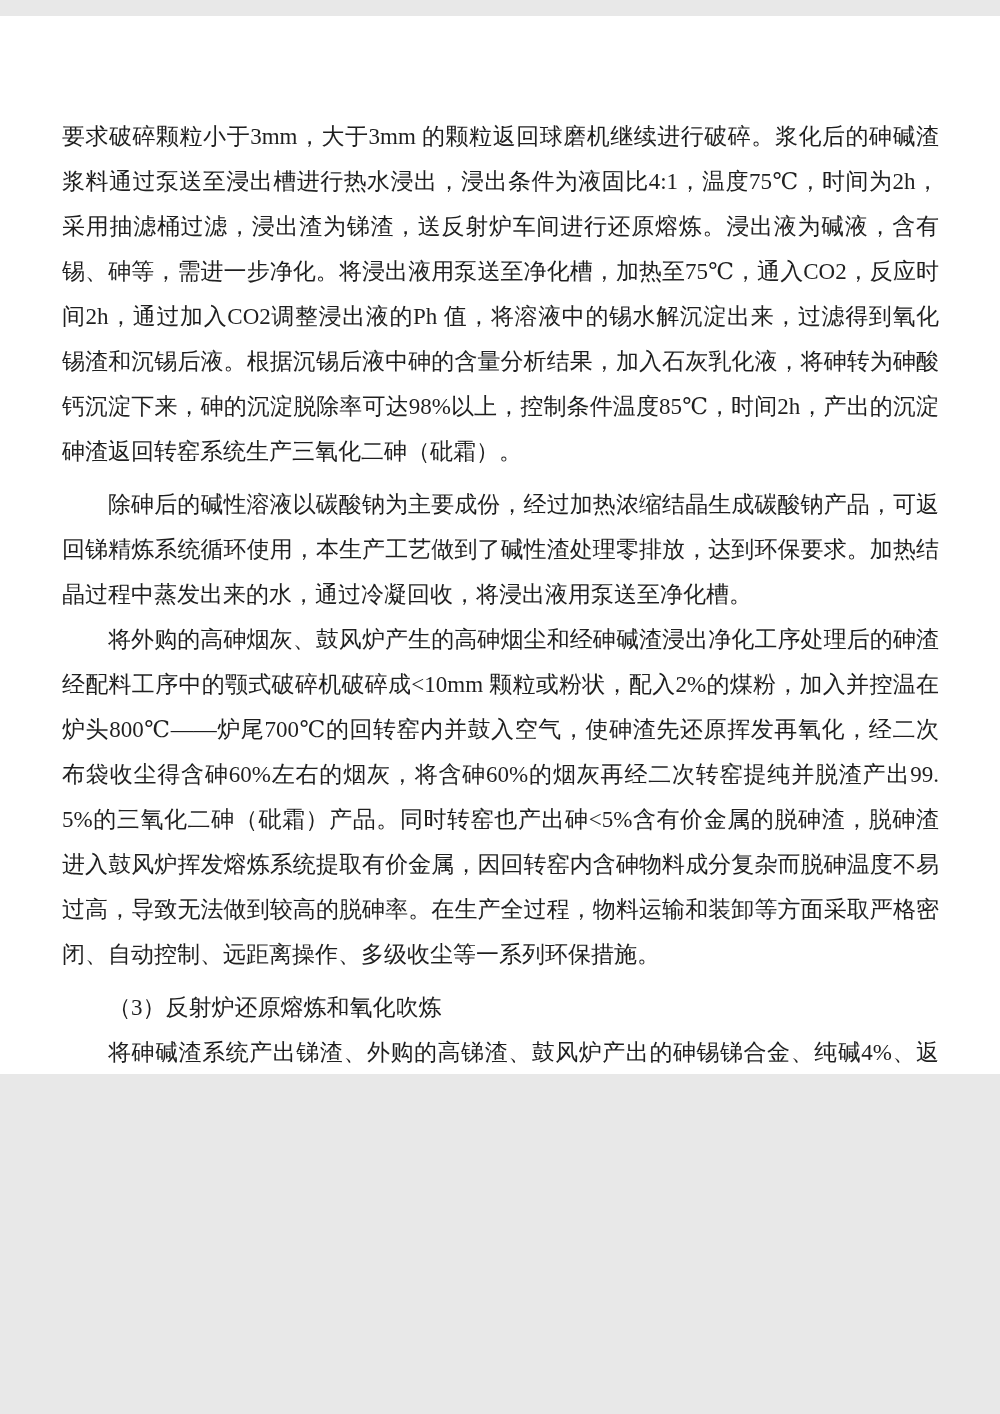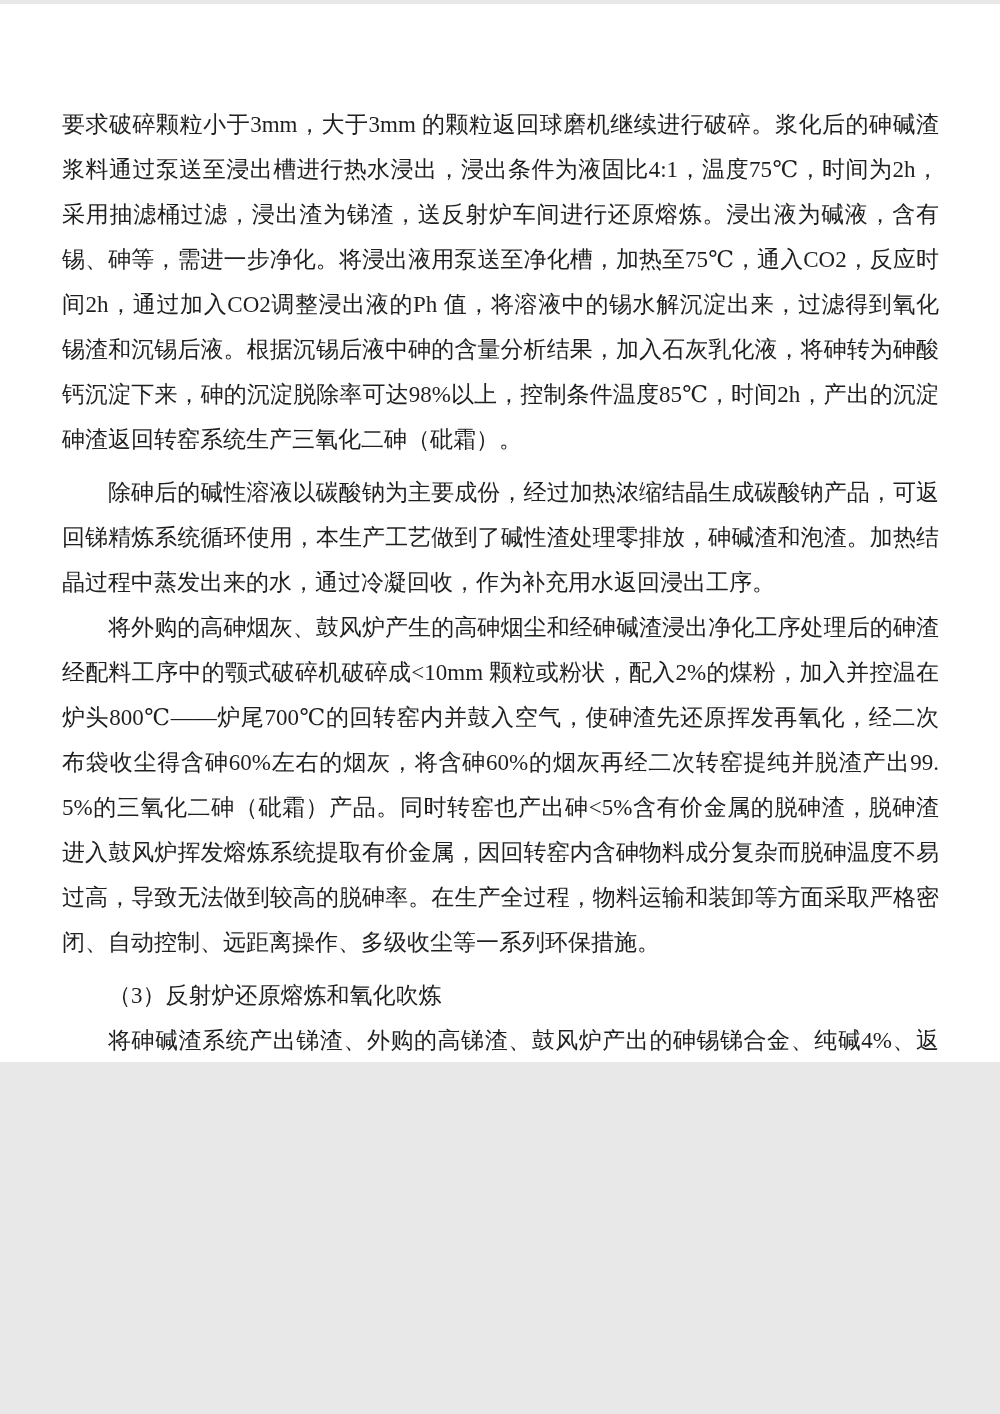--- a/index.html
+++ b/index.html
@@ -4,21 +4,21 @@
 <style>
   html, body {
     margin: 0;
     padding: 0;
     background: #e8e8e8;
   }
   .page {
     position: relative;
     width: 1000px;
     height: 1058px;
-    margin: 4px auto;
+    margin: 16px auto;
     background: #ffffff;
     font-family: "Liberation Serif", "DejaVu Serif", serif;
     color: #1f1f1f;
     overflow: hidden;
   }
   .content {
     position: absolute;
     left: 62px;
     top: 98px;
     width: 877px;
@@ -49,21 +49,21 @@
     font-size: 19px;
     color: #222222;
   }
 </style>
 </head>
 <body>
 
 <div class="page">
   <div class="content">
     <p class="para noindent">要求破碎颗粒小于3mm，大于3mm 的颗粒返回球磨机继续进行破碎。浆化后的砷碱渣浆料通过泵送至浸出槽进行热水浸出，浸出条件为液固比4:1，温度75℃，时间为2h，采用抽滤桶过滤，浸出渣为锑渣，送反射炉车间进行还原熔炼。浸出液为碱液，含有锡、砷等，需进一步净化。将浸出液用泵送至净化槽，加热至75℃，通入CO2，反应时间2h，通过加入CO2调整浸出液的Ph 值，将溶液中的锡水解沉淀出来，过滤得到氧化锡渣和沉锡后液。根据沉锡后液中砷的含量分析结果，加入石灰乳化液，将砷转为砷酸钙沉淀下来，砷的沉淀脱除率可达98%以上，控制条件温度85℃，时间2h，产出的沉淀砷渣返回转窑系统生产三氧化二砷（砒霜）。</p>
-    <p class="para spaced-before">除砷后的碱性溶液以碳酸钠为主要成份，经过加热浓缩结晶生成碳酸钠产品，可返回锑精炼系统循环使用，本生产工艺做到了碱性渣处理零排放，砷碱渣和泡渣。加热结晶过程中蒸发出来的水，通过冷凝回收，作为补充用水返回浸出工序。</p>
+    <p class="para spaced-before">除砷后的碱性溶液以碳酸钠为主要成份，经过加热浓缩结晶生成碳酸钠产品，可返回锑精炼系统循环使用，本生产工艺做到了碱性渣处理零排放，达到环保要求。加热结晶过程中蒸发出来的水，通过冷凝回收，将浸出液用泵送至净化槽。</p>
     <p class="para">将外购的高砷烟灰、鼓风炉产生的高砷烟尘和经砷碱渣浸出净化工序处理后的砷渣经配料工序中的颚式破碎机破碎成&lt;10mm 颗粒或粉状，配入2%的煤粉，加入并控温在炉头800℃——炉尾700℃的回转窑内并鼓入空气，使砷渣先还原挥发再氧化，经二次布袋收尘得含砷60%左右的烟灰，将含砷60%的烟灰再经二次转窑提纯并脱渣产出99.5%的三氧化二砷（砒霜）产品。同时转窑也产出砷&lt;5%含有价金属的脱砷渣，脱砷渣进入鼓风炉挥发熔炼系统提取有价金属，因回转窑内含砷物料成分复杂而脱砷温度不易过高，导致无法做到较高的脱砷率。在生产全过程，物料运输和装卸等方面采取严格密闭、自动控制、远距离操作、多级收尘等一系列环保措施。</p>
     <p class="para spaced-before">（3）反射炉还原熔炼和氧化吹炼</p>
     <p class="para">将砷碱渣系统产出锑渣、外购的高锑渣、鼓风炉产出的砷锡锑合金、纯碱4%、返料和还原剂9%煤粉等按比例计量配料，装入配料仓，通过机械进料的方式加入反射炉进行还原熔炼，温度1200~1550℃，总作业时间约8~10小时，产出铅锑合金、烟尘、砷碱渣和泡渣。烟尘中含有砷作为返料返回回转窑挥发脱砷，泡渣含有砷、锑，作为鼓风炉原料，</p>
   </div>
   <div class="footer">
     <span class="pagenum">11</span>
   </div>
 </div>
 
 </body></html>

